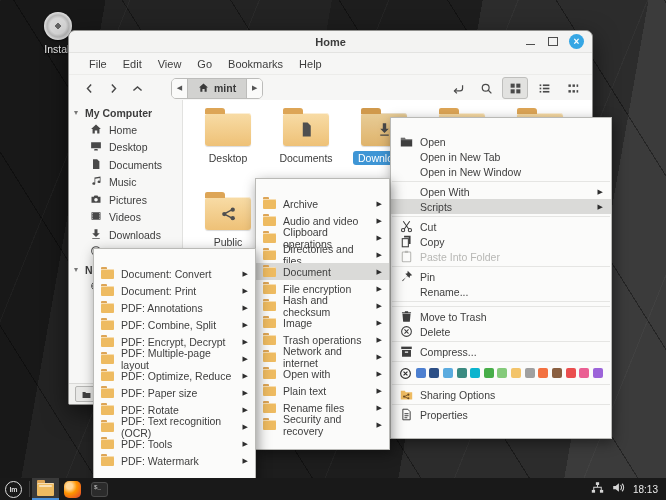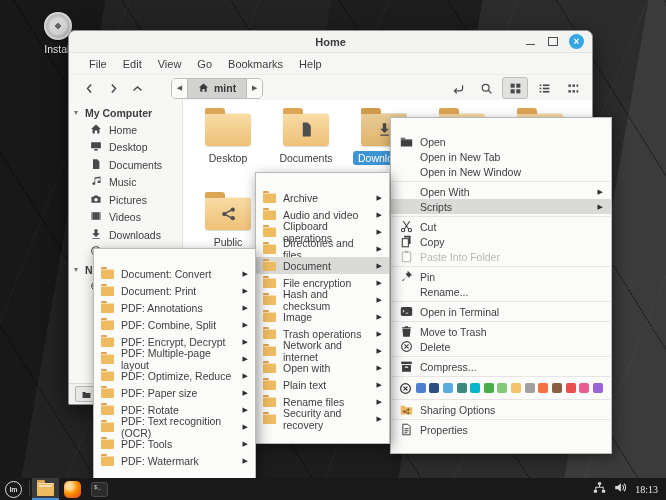--- a/index.html
+++ b/index.html
@@ -84,40 +84,40 @@
   .sep{height:1px;background:#e5e5e3;margin:2px 1px;flex:none;}
   .colors-row{display:flex;align-items:center;height:18px;padding:0 8px;justify-content:space-between;flex:none;}
   .swatch{width:10px;height:10px;border-radius:2px;}
   .clear-ic{width:13px;height:13px;color:#2d2d2d;display:flex;}
   .menu2-item{display:flex;align-items:center;height:17px;padding:0 7px;font-size:10.5px;color:#3e3e3e;flex:none;gap:7px;}
   .menu2-item.hl{background:#dadad8;}
   .folder-sm{width:13px;height:10px;background:#eebb61;border-radius:1px;position:relative;flex:none;
     box-shadow:inset 0 1px 0 rgba(255,255,255,.5);}
   .folder-sm::before{content:"";position:absolute;left:0;top:-2px;width:6px;height:2px;background:#dda556;border-radius:1px 1px 0 0;}
   #ctx-menu{left:390px;top:117px;width:222px;z-index:20;}
-  #scripts-menu{left:255px;top:172px;width:135px;z-index:21;}
+  #scripts-menu{left:255px;top:178px;width:135px;z-index:21;}
   #doc-menu{left:93px;top:248px;width:163px;z-index:22;}
 
   
   .taskbar{position:absolute;left:0;top:478px;width:666px;height:22px;background:#191919;display:flex;
     align-items:center;z-index:30;}
   .tb-app{width:27px;height:22px;display:flex;align-items:center;justify-content:center;box-sizing:border-box;}
   .tb-app.active{background:#3a3a3a;box-shadow:inset 0 -2px 0 #4a90d9;}
   .tb-sep{width:1px;height:16px;background:#3a3a3a;margin:0 2px;}
   .mint-logo{width:17px;height:17px;border:1.5px solid #ddd;border-radius:50%;color:#ddd;font-size:7px;font-weight:bold;
     display:flex;align-items:center;justify-content:center;box-sizing:border-box;}
   .tb-folder{width:17px;height:13px;background:#eebb61;border-radius:1px;position:relative;
     box-shadow:inset 0 1px 0 rgba(255,255,255,.5);}
   .tb-folder::before{content:"";position:absolute;left:0;top:-3px;width:8px;height:3px;background:#dda556;border-radius:1px 1px 0 0;}
   .tb-folder::after{content:"";position:absolute;left:2px;top:2px;right:2px;height:2px;background:rgba(255,255,255,.55);border-radius:1px;}
   .ff-icon{width:17px;height:17px;border-radius:5px;
     background:radial-gradient(circle at 32% 30%, #ffd89b 0 18%, #ff9500 45%, #e0432f 95%);}
   .term-icon{width:17px;height:15px;background:#2b2b2b;border:1px solid #4a4a4a;border-radius:3px;color:#ddd;
     font-size:6px;line-height:7px;padding:1px 0 0 2px;box-sizing:border-box;font-family:"Liberation Mono",monospace;}
-  .tray{margin-left:auto;display:flex;align-items:center;gap:8px;padding-right:8px;color:#d6d6d6;font-family:Liberation Serif, serif;}
+  .tray{margin-left:auto;display:flex;align-items:center;gap:8px;padding-right:8px;color:#d6d6d6;}
   .tray svg{width:13px;height:13px;}
   .clock{font-size:10px;color:#eaeaea;}
 </style>
 </head>
 <body>
 
 <div class="desktop">
 
   <div class="install">
     <div class="disc"></div>
@@ -393,29 +393,20 @@
             <path d="M9.5 1l5.5 5.5-2.6.7-.7 2.6-2.8-2.8-5.4 6.7-.9-.9 6.7-5.4L6.5 4.6l2.6-.7z"></path>
           </svg>
         </span>
         <span>Pin</span>
       </div>
       <div class="menu-item">
         <span class="ic"></span>
         <span>Rename...</span>
       </div>
       <div class="sep"></div>
-      <div class="menu-item">
-        <span class="ic">
-          <svg viewBox="0 0 16 16">
-            <rect x="1" y="2.5" width="14" height="11" rx="2" fill="currentColor"></rect>
-            <path d="M3.5 5.5l2.2 2-2.2 2v-1.2l1-0.8-1-0.8zM7 9.5h3v1H7z" fill="#fff"></path>
-          </svg>
-        </span>
-        <span>Open in Terminal</span>
-      </div>
       <div class="sep"></div>
       <div class="menu-item">
         <span class="ic">
           <svg viewBox="0 0 16 16" fill="currentColor">
             <path d="M3 4.5h10l-.9 10H3.9zM6 1.5h4v1.4h3.6v1.2H2.4V2.9H6z"></path>
           </svg>
         </span>
         <span>Move to Trash</span>
       </div>
       <div class="menu-item">

